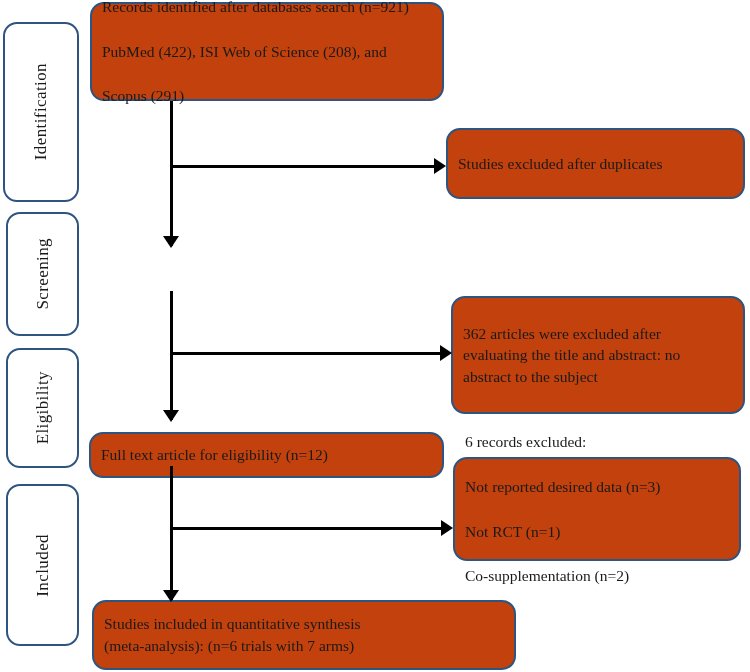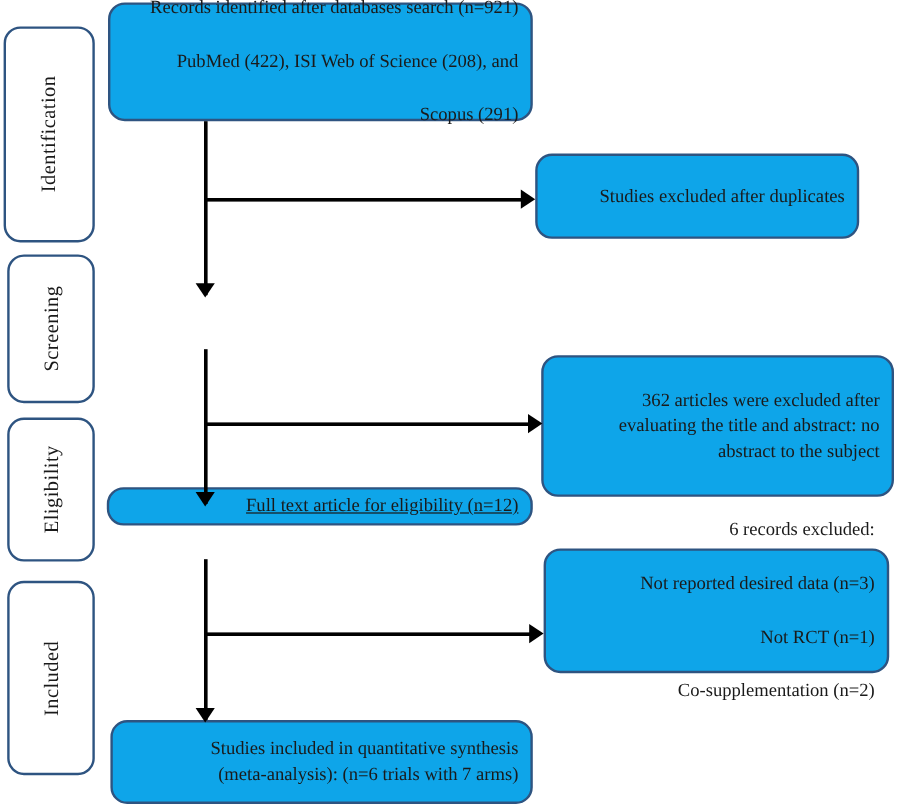--- a/index.html
+++ b/index.html
@@ -19,25 +19,25 @@
     background: #ffffff;
     overflow: hidden;
   }
 
   
   .box {
     position: absolute;
     box-sizing: border-box;
     border: 2px solid #2e5481;
     border-radius: 14px;
-    background: #0ea5e9;
+    background: #c2410c;
     display: flex;
     align-items: center;
     justify-content: center;
-    text-align: right;
+    text-align: left;
   }
   .box .lines {
     display: block;
     width: 100%;
     padding: 0 10px;
     box-sizing: border-box;
   }
   .box .line {
     display: block;
     font-size: 15.5px;
@@ -94,26 +94,26 @@
     border-left: 12px solid #000000;
   }
 
   
   #stage-identification { left: 3px;  top: 22px;  width: 76px; height: 180px; }
   #stage-screening      { left: 6px;  top: 212px; width: 73px; height: 124px; }
   #stage-eligibility    { left: 6px;  top: 348px; width: 73px; height: 120px; }
   #stage-included       { left: 6px;  top: 484px; width: 73px; height: 162px; }
 
   #box-records          { left: 90px;  top: 2px;   width: 354px; height: 99px; }
-  #box-duplicates       { left: 446px; top: 128px; width: 270px; height: 71px; }
+  #box-duplicates       { left: 446px; top: 128px; width: 299px; height: 71px; }
   #box-screened         { left: 89px;  top: 246px; width: 355px; height: 45px; }
   #box-title-abstract   { left: 451px; top: 296px; width: 294px; height: 118px; }
-  #box-fulltext         { left: 89px;  top: 406px; width: 355px; height: 32px; text-decoration: underline; }
+  #box-fulltext         { left: 89px;  top: 432px; width: 355px; height: 46px; }
   #box-records-excluded { left: 453px; top: 457px; width: 288px; height: 104px; }
-  #box-included         { left: 92px;  top: 600px; width: 352px; height: 70px; padding-left: 26px; }
+  #box-included         { left: 92px;  top: 600px; width: 424px; height: 70px; }
 
   
   #v1      { left: 170px; top: 101px; height: 145px; }
   #v1head  { left: 163px; top: 236px; }
   #h1      { left: 170px; top: 165px; width: 266px; }
   #h1head  { left: 434px; top: 158px; }
 
   
   #v2      { left: 170px; top: 291px; height: 129px; }
   #v2head  { left: 163px; top: 410px; }

